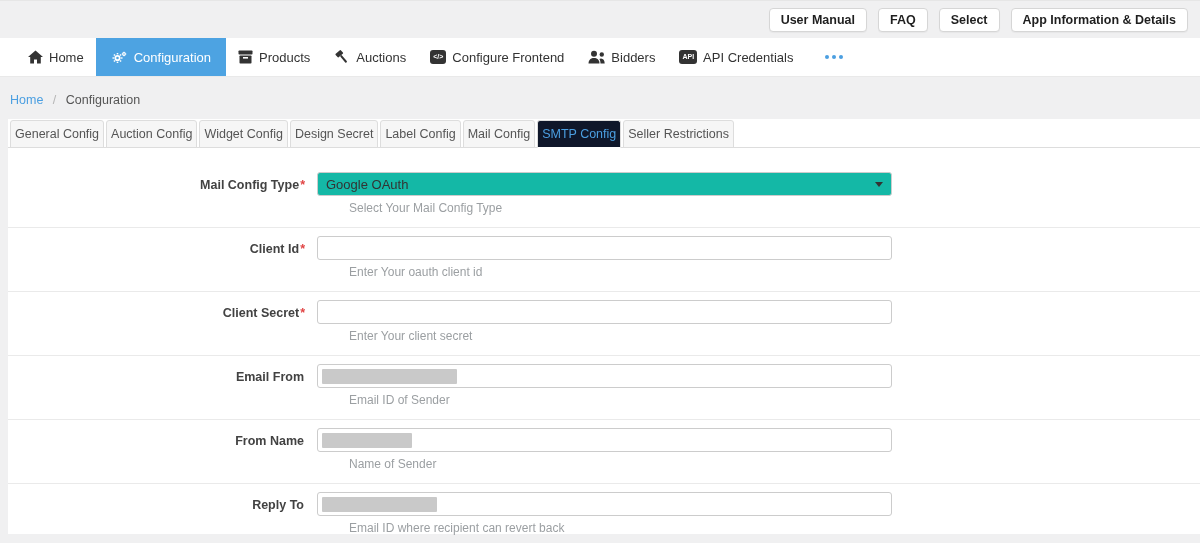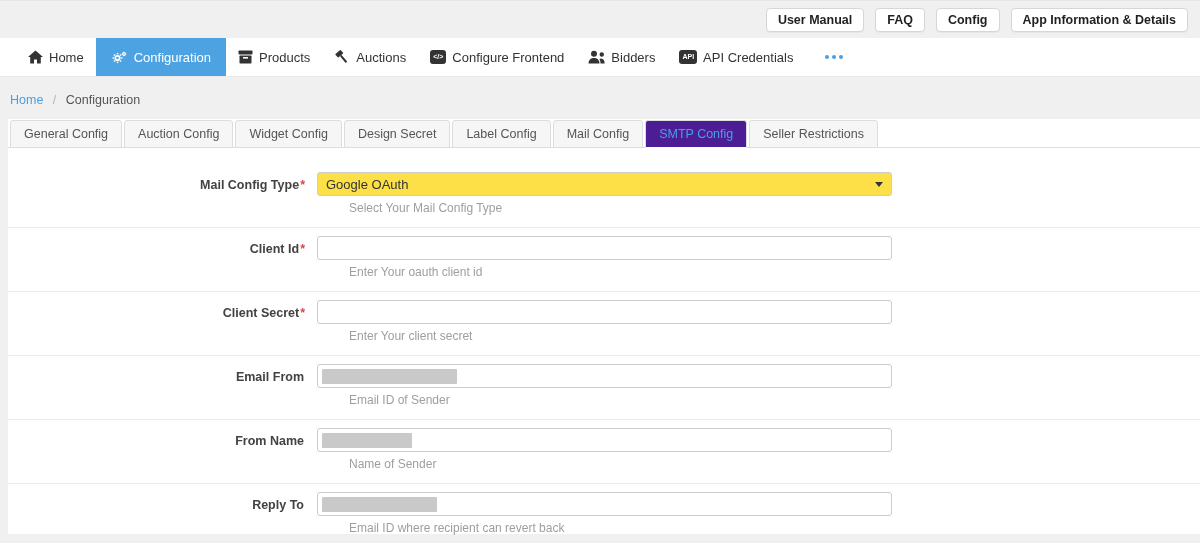--- a/index.html
+++ b/index.html
@@ -28,35 +28,35 @@
   
   .breadcrumb { padding:16px 4px 12px 10px; font-size:12.5px; background:#f0f0f1; }
   .crumb-link { color:#4B9FE1; text-decoration:none; cursor:pointer; }
   .crumb-sep { color:#b5b5b5; margin:0 6px; }
   .crumb-current { color:#555; }
 
   
   .panel { margin-left:8px; background:#fff; height:415px; }
   .tabs { display:flex; border-bottom:1px solid #ddd; padding-top:1px; }
   .tab { font-size:12.5px; color:#555; background:#f6f6f6; border:1px solid #ddd;
-         border-radius:3px 3px 0 0; padding:6px 13px; margin-right:2px; margin-bottom:-1px;
+         border-radius:3px 3px 0 0; padding:6px 4px; margin-right:2px; margin-bottom:-1px;
          cursor:pointer; white-space:nowrap; text-decoration:none; }
   .tabs .tab:first-child { margin-left:2px; }
-  .tab.active { background:#4c1d95; color:#4B9FE1; border-bottom-color:#fff;text-align:right; }
+  .tab.active { background:#0f172a; color:#4B9FE1; border-bottom-color:#fff;text-align:right; }
 
   
   .smtp-form { padding-top:16px; }
   .form-row { display:flex; padding:8px 0 12px 0; border-bottom:1px solid #eaeaea; min-height:55px; }
   .flabel { width:297px; text-align:right; font-size:12.5px; font-weight:700; color:#424242;
             padding-top:6px; flex:none; }
   .req { color:#E14545; margin-left:1px; }
   .fctrl { margin-left:12px; flex:none; width:575px; }
   .select-wrap { position:relative; width:575px; }
   select.fselect { width:575px; height:24px; border:1px solid #ccc; border-radius:3px;
-                   font-size:13px; color:#333; padding:0 22px 0 8px; background:#fde047;
+                   font-size:13px; color:#333; padding:0 22px 0 8px; background:#14b8a6;
                    appearance:none; -webkit-appearance:none; font-family:"Liberation Sans",sans-serif; }
   .select-wrap::after { content:""; position:absolute; right:9px; top:10px;
                         border-left:4px solid transparent; border-right:4px solid transparent;
                         border-top:5px solid #333; pointer-events:none; }
   input.ftext { width:575px; height:24px; border:1px solid #ccc; border-radius:3px;
                 font-size:13px; color:#333; padding:0 8px; background:#fff;
                 font-family:"Liberation Sans",sans-serif; }
   .ftext-box { width:575px; height:24px; border:1px solid #ccc; border-radius:3px;
                background:#fff; display:flex; align-items:center; padding:0 4px; cursor:text; }
   .redact { height:15px; background:#c9c9c9; border-radius:1px; display:inline-block; }
@@ -68,21 +68,21 @@
   .btn-blue { background:#a21caf; border:1px solid #3E92D8; border-radius:3px; color:#fff;
               font-size:13px; padding:4px 0; width:78px; text-align:center; cursor:pointer;
               font-family:"Liberation Sans",sans-serif; }
 </style>
 </head>
 <body>
 
 <div class="topbar">
   <button class="pill-btn">User Manual</button>
   <button class="pill-btn">FAQ</button>
-  <button class="pill-btn">Config</button>
+  <button class="pill-btn">Select</button>
   <button class="pill-btn">App Information &amp; Details</button>
 </div>
 
 <div class="navbar">
   <a class="nav-item">
     <span class="nav-icon">
       <svg width="15" height="14" viewBox="0 0 15 14">
           <path d="M7.5 0.5 L15 7 H12.8 V13.5 H9 V9.5 H6 V13.5 H2.2 V7 H0 Z" fill="#333"></path>
         </svg>
     </span>

